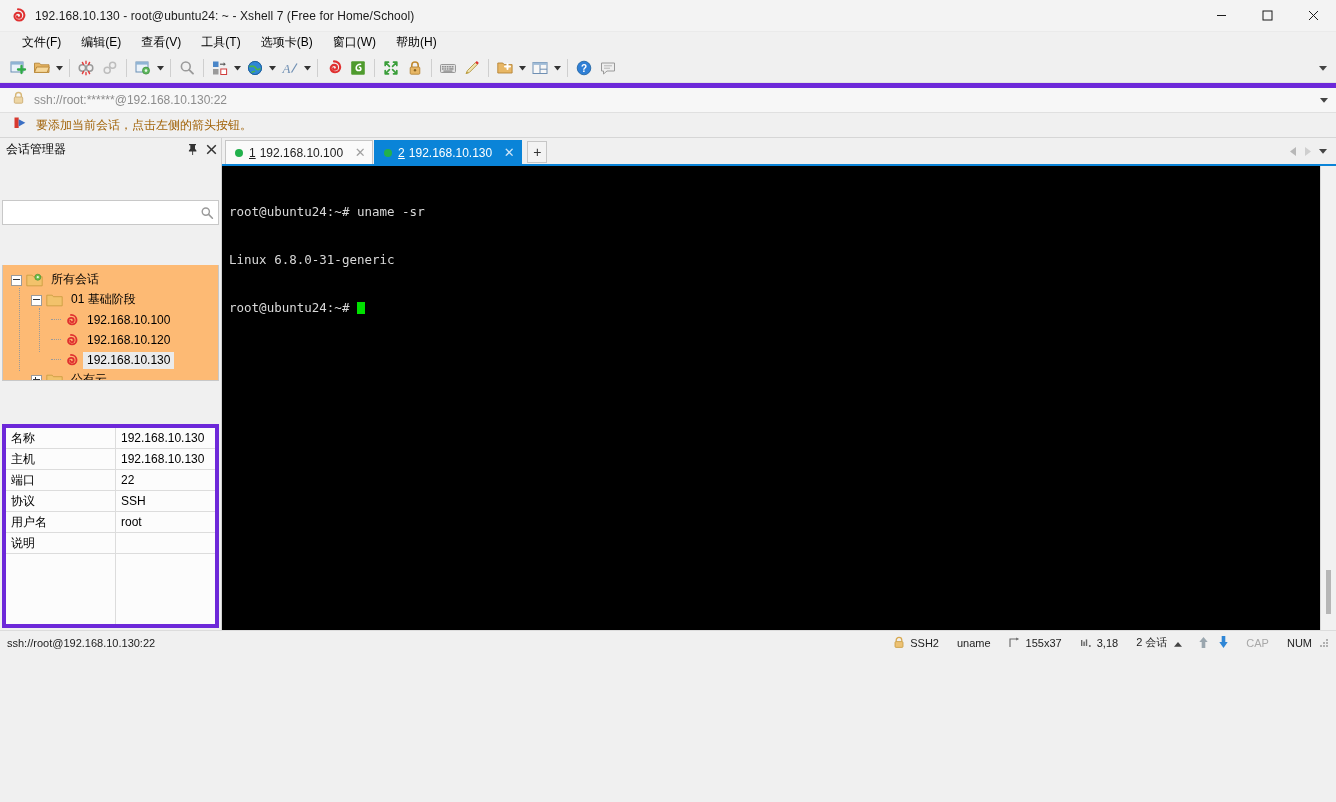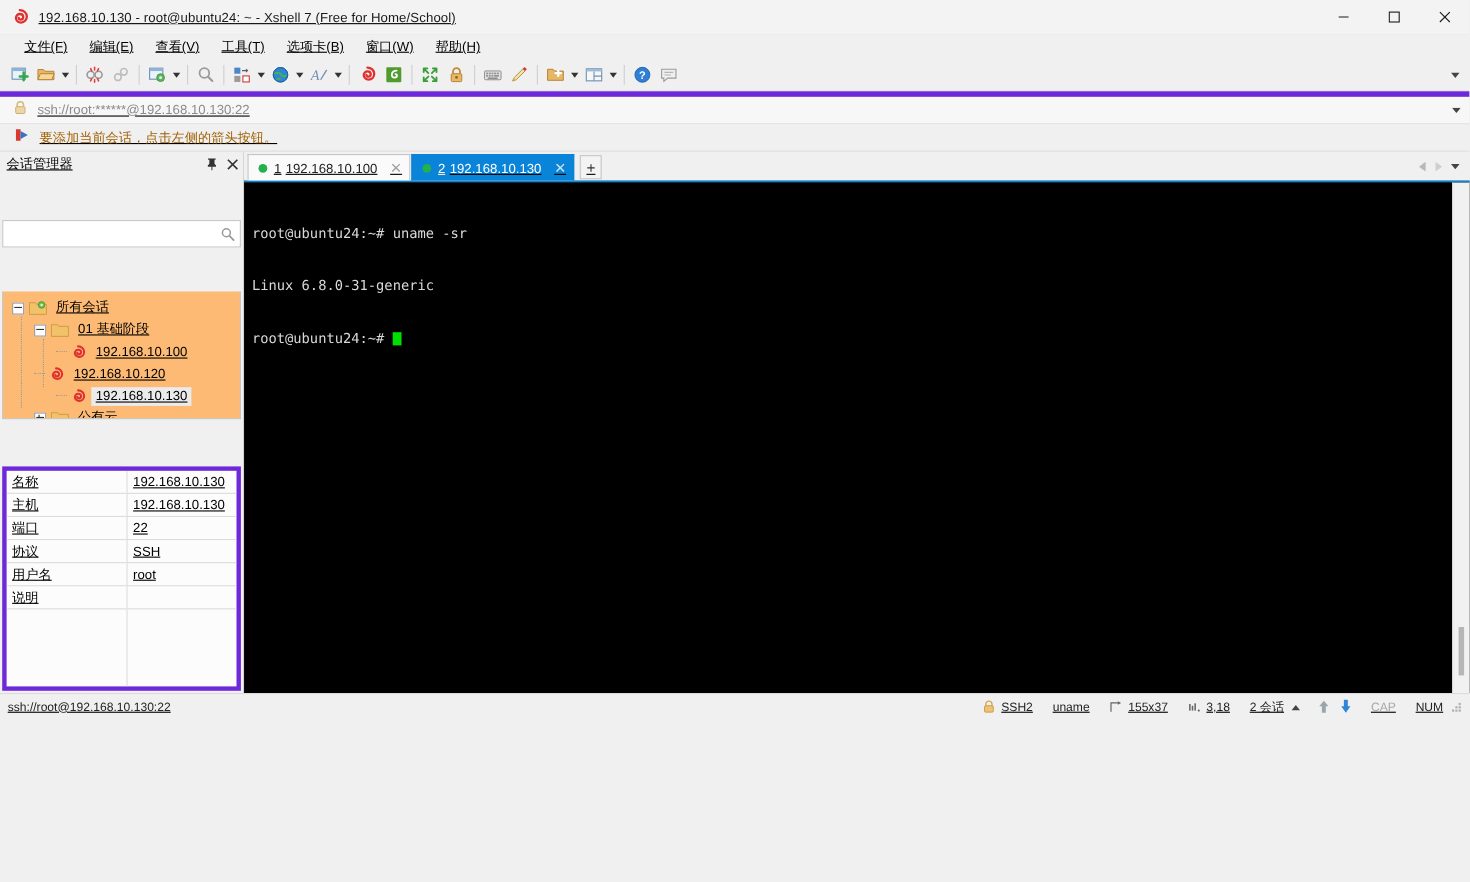--- a/index.html
+++ b/index.html
@@ -7,21 +7,21 @@
     width: 1336px; height: 802px;
     overflow: hidden;
     background: #f0f0f0;
     font-family: "Liberation Sans", sans-serif;
     -webkit-font-smoothing: antialiased;
   }
   .app {
     position: relative;
     width: 1336px; height: 654px;
     background: #f0f0f0;
-    display: flex; flex-direction: column; text-decoration: underline;
+    display: flex; flex-direction: column;
   }
 
   
   .titlebar {
     height: 31px; min-height: 31px;
     background: #f3f3f3;
     display: flex; align-items: center;
     border-bottom: 1px solid #eaeaea;
   }
   .title-icon {
@@ -688,21 +688,21 @@
         <div class="tnode" style="padding-left:48px;">
           <span style="width:10px;display:inline-block;border-top:1px dotted #9a9a9a;height:1px;margin-right:2px;"></span>
           <span style="display:flex;margin-right:4px;">
             <svg width="16" height="15" viewBox="0 0 16 15">
               <path d="M8 1.9c3.1 0 5.5 2.2 5.5 5 0 2.5-1.9 4.5-4.5 4.5-2.2 0-3.9-1.6-3.9-3.5 0-1.7 1.4-3 3-3 1.4 0 2.6 1 2.6 2.3 0 1.1-.9 1.9-1.9 1.9-.8 0-1.5-.5-1.5-1.3" fill="none" stroke="#e03030" stroke-width="1.9" stroke-linecap="round"></path>
             </svg>
           </span>
           <span class="lbl">192.168.10.100</span>
         </div>
 
-        <div class="tnode" style="padding-left:28px;">
+        <div class="tnode" style="padding-left:48px;">
           <span style="width:10px;display:inline-block;border-top:1px dotted #9a9a9a;height:1px;margin-right:2px;"></span>
           <span style="display:flex;margin-right:4px;">
             <svg width="16" height="15" viewBox="0 0 16 15">
               <path d="M8 1.9c3.1 0 5.5 2.2 5.5 5 0 2.5-1.9 4.5-4.5 4.5-2.2 0-3.9-1.6-3.9-3.5 0-1.7 1.4-3 3-3 1.4 0 2.6 1 2.6 2.3 0 1.1-.9 1.9-1.9 1.9-.8 0-1.5-.5-1.5-1.3" fill="none" stroke="#e03030" stroke-width="1.9" stroke-linecap="round"></path>
             </svg>
           </span>
           <span class="lbl">192.168.10.120</span>
         </div>
 
         <div class="tnode sel" style="padding-left:48px;">

